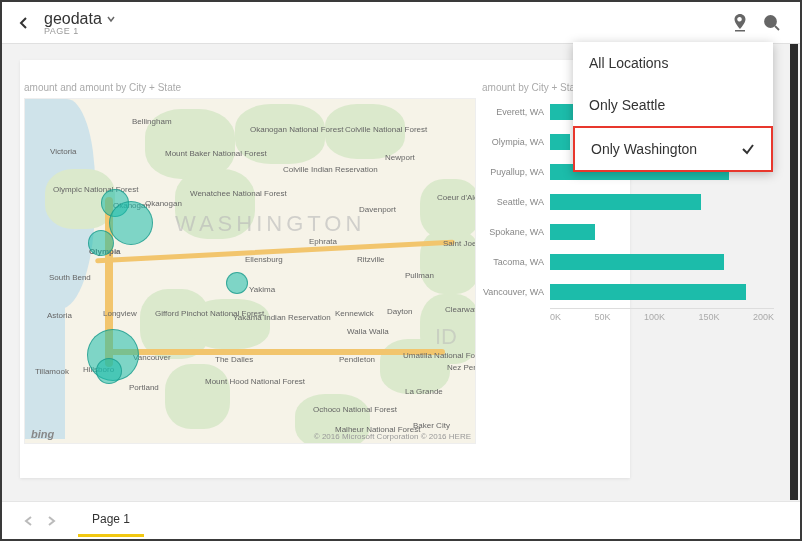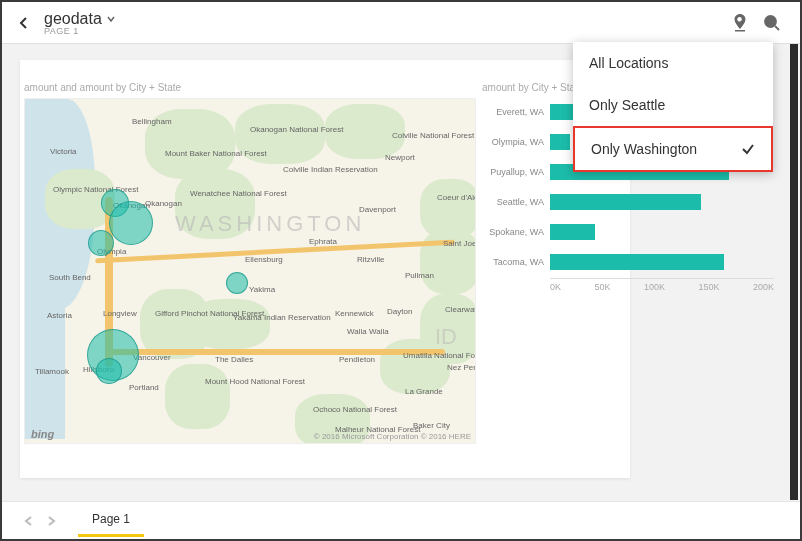--- a/index.html
+++ b/index.html
@@ -103,29 +103,29 @@
       <div class="road" style="left:80px;top:98px;width:8px;height:170px;border-radius:4px"></div>
       <div class="road" style="left:80px;top:250px;width:340px;height:6px;border-radius:3px"></div>
       <div class="road" style="left:70px;top:150px;width:360px;height:5px;border-radius:3px;transform:rotate(-3deg)"></div>
       <div class="wa-label">WASHINGTON</div>
       <div class="id-label">ID</div>
       <div id="places">
           <div class="place" style="left: 25px; top: 48px;">Victoria</div>
           <div class="place" style="left: 107px; top: 18px;">Bellingham</div>
           <div class="place" style="left: 140px; top: 50px;">Mount Baker National Forest</div>
           <div class="place" style="left: 225px; top: 26px;">Okanogan National Forest</div>
-          <div class="place" style="left: 320px; top: 32px; margin-left: 47px;">Colville National Forest</div>
+          <div class="place" style="left: 320px; top: 26px;">Colville National Forest</div>
           <div class="place" style="left: 28px; top: 86px;">Olympic National Forest</div>
           <div class="place" style="left: 165px; top: 90px;">Wenatchee National Forest</div>
           <div class="place" style="left: 258px; top: 66px;">Colville Indian Reservation</div>
           <div class="place" style="left: 360px; top: 54px;">Newport</div>
           <div class="place" style="left: 88px; top: 102px;">Okanogan</div>
           <div class="place" style="left: 120px; top: 100px;">Okanogan</div>
           <div class="place" style="left: 412px; top: 94px;">Coeur d'Alene National Forest</div>
-          <div class="place" style="left: 72px; top: 148px;">Olympia</div>
+          <div class="place" style="left: 64px; top: 148px; font-weight: bold;">Olympia</div>
           <div class="place" style="left: 220px; top: 156px;">Ellensburg</div>
           <div class="place" style="left: 284px; top: 138px;">Ephrata</div>
           <div class="place" style="left: 332px; top: 156px;">Ritzville</div>
           <div class="place" style="left: 334px; top: 106px;">Davenport</div>
           <div class="place" style="left: 418px; top: 140px;">Saint Joe National Forest</div>
           <div class="place" style="left: 24px; top: 174px;">South Bend</div>
           <div class="place" style="left: 224px; top: 186px;">Yakima</div>
           <div class="place" style="left: 380px; top: 172px;">Pullman</div>
           <div class="place" style="left: 22px; top: 212px;">Astoria</div>
           <div class="place" style="left: 78px; top: 210px;">Longview</div>
@@ -193,20 +193,26 @@
           <div class="track">
             <div class="bar" style="width: 20%;"></div>
           </div>
         </div>
         <div class="row">
           <div class="ylabel">Tacoma, WA</div>
           <div class="track">
             <div class="bar" style="width: 77.5%;"></div>
           </div>
         </div>
+        <div class="row">
+          <div class="ylabel">Vancouver, WA</div>
+          <div class="track">
+            <div class="bar" style="width: 87.5%;"></div>
+          </div>
+        </div>
       </div>
     <div class="xaxis" id="xaxis">
         <span>0K</span>
         <span>50K</span>
         <span>100K</span>
         <span>150K</span>
         <span>200K</span>
       </div>
   </div>
 </div>

